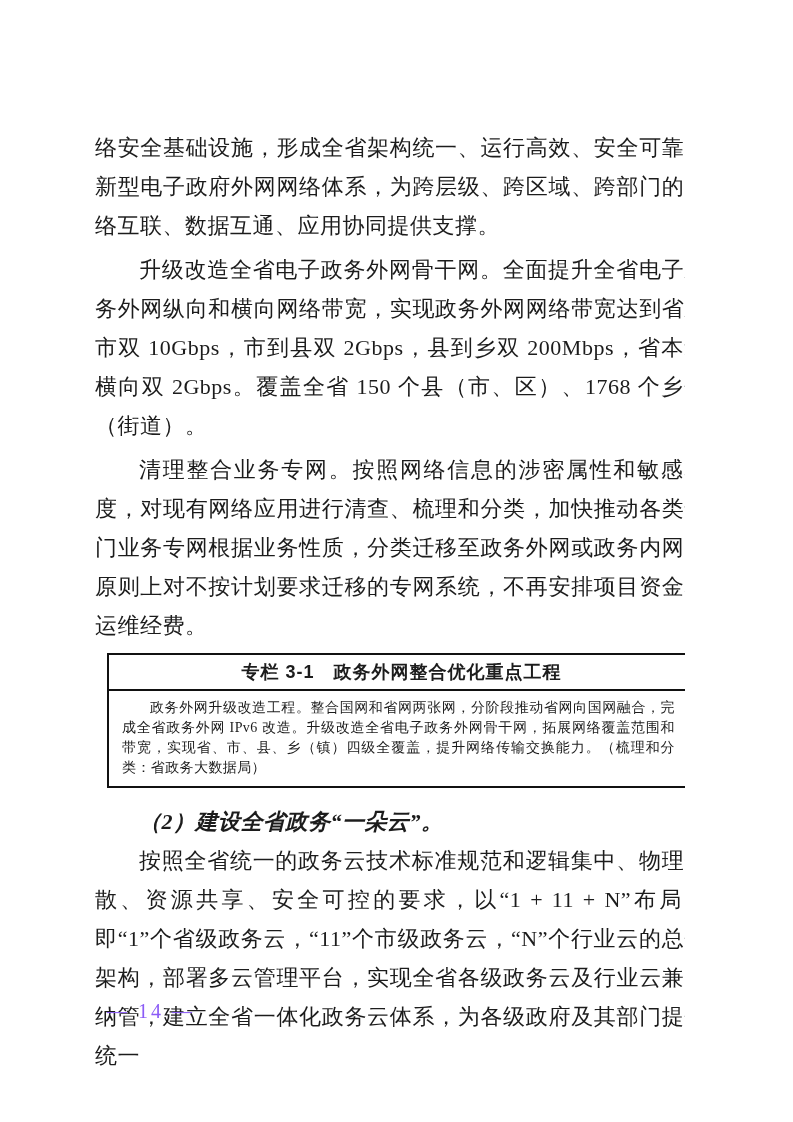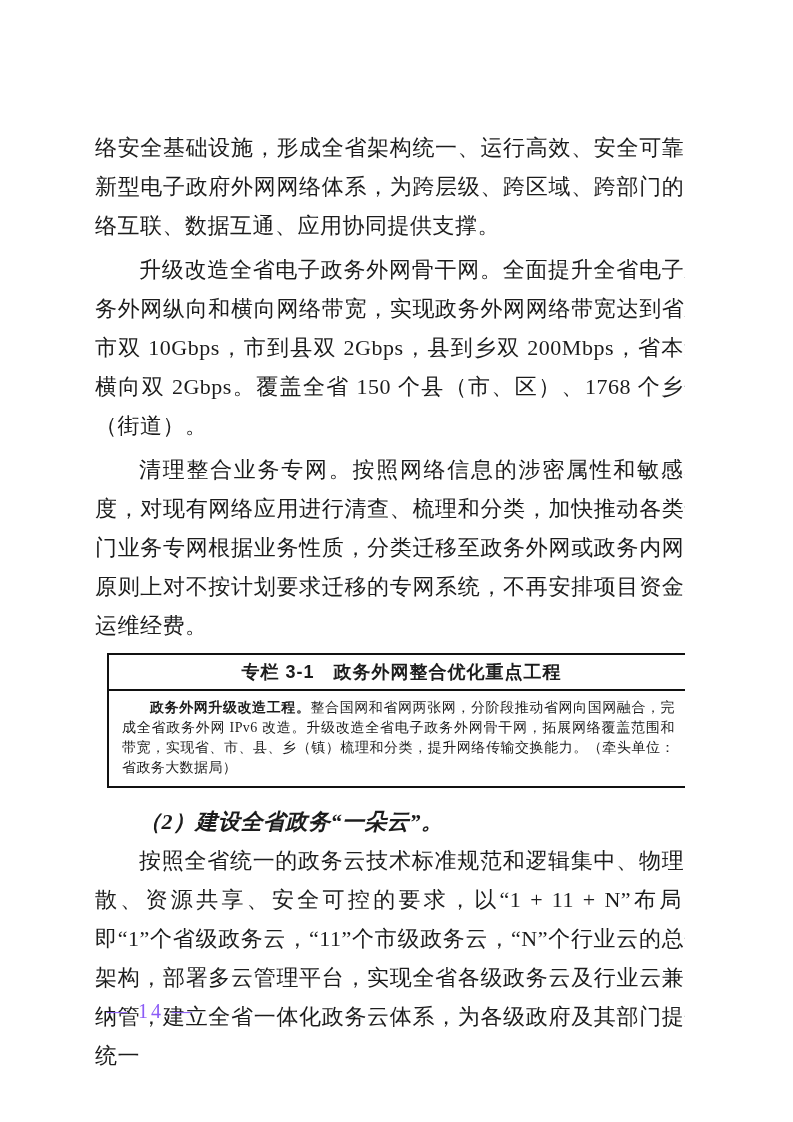--- a/index.html
+++ b/index.html
@@ -59,21 +59,21 @@
   }
   .box-para {
     font-size: 14px;
     line-height: 20px;
     text-align: justify;
     text-justify: inter-character;
     text-indent: 2em;
     letter-spacing: 0.4px;
     margin: 0;
   }
-  .box-para .lead { font-weight: bold; }
+  .box-para .lead { font-weight: normal; }
   .page-number {
     position: absolute;
     left: 107px;
     top: 1000px;
     font-size: 20px;
     letter-spacing: 3px;
     color: #8b5cf6;
   }
 </style>
 </head>
@@ -84,21 +84,21 @@
 
     <p class="para">络安全基础设施，形成全省架构统一、运行高效、安全可靠的新型电子政府外网网络体系，为跨层级、跨区域、跨部门的网络互联、数据互通、应用协同提供支撑。</p>
 
     <p class="para indent">升级改造全省电子政务外网骨干网。全面提升全省电子政务外网纵向和横向网络带宽，实现政务外网网络带宽达到省到市双 10Gbps，市到县双 2Gbps，县到乡双 200Mbps，省本级横向双 2Gbps。覆盖全省 150 个县（市、区）、1768 个乡镇（街道）。</p>
 
     <p class="para indent">清理整合业务专网。按照网络信息的涉密属性和敏感程度，对现有网络应用进行清查、梳理和分类，加快推动各类部门业务专网根据业务性质，分类迁移至政务外网或政务内网。原则上对不按计划要求迁移的专网系统，不再安排项目资金和运维经费。</p>
 
     <div class="box">
       <div class="box-title">专栏 3-1　政务外网整合优化重点工程</div>
       <div class="box-body">
-        <p class="box-para"><span class="lead">政务外网升级改造工程。</span><span>整合国网和省网两张网，分阶段推动省网向国网融合，完成全省政务外网 IPv6 改造。升级改造全省电子政务外网骨干网，拓展网络覆盖范围和带宽，实现省、市、县、乡（镇）梳理和分类，提升网络传输交换能力。（牵头单位：省政务大数据局）</span></p>
+        <p class="box-para"><span class="lead">政务外网升级改造工程。</span><span>整合国网和省网两张网，分阶段推动省网向国网融合，完成全省政务外网 IPv6 改造。升级改造全省电子政务外网骨干网，拓展网络覆盖范围和带宽，实现省、市、县、乡（镇）四级全覆盖，提升网络传输交换能力。（梳理和分类：省政务大数据局）</span></p>
       </div>
     </div>
 
     <p class="para indent subheading">（2）建设全省政务“一朵云”。</p>
 
     <p class="para indent">按照全省统一的政务云技术标准规范和逻辑集中、物理分散、资源共享、安全可控的要求，以“1 + 11 + N”布局，即“1”个省级政务云，“11”个市级政务云，“N”个行业云的总体架构，部署多云管理平台，实现全省各级政务云及行业云兼容纳管，建立全省一体化政务云体系，为各级政府及其部门提供统一</p>
 
   </div>
 
   <div class="page-number">— 14 —</div>

